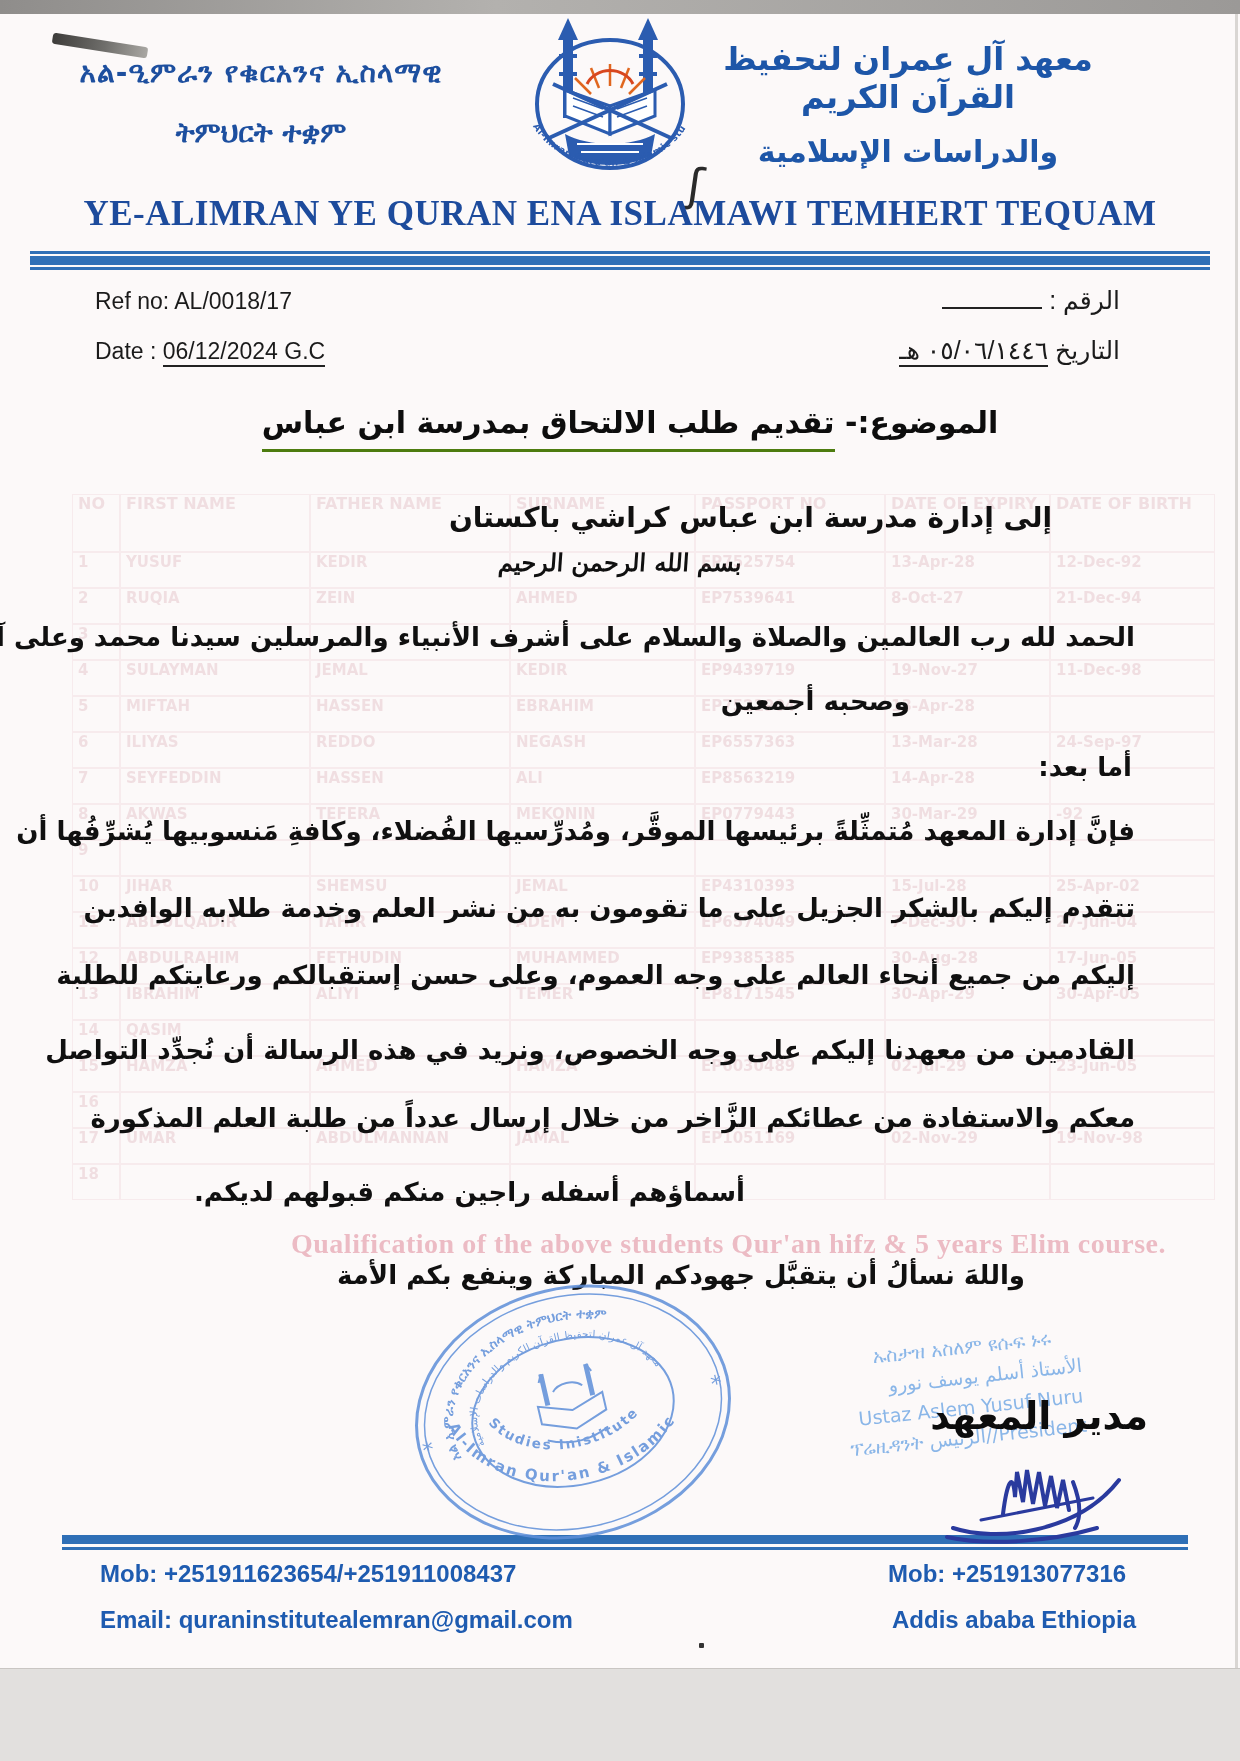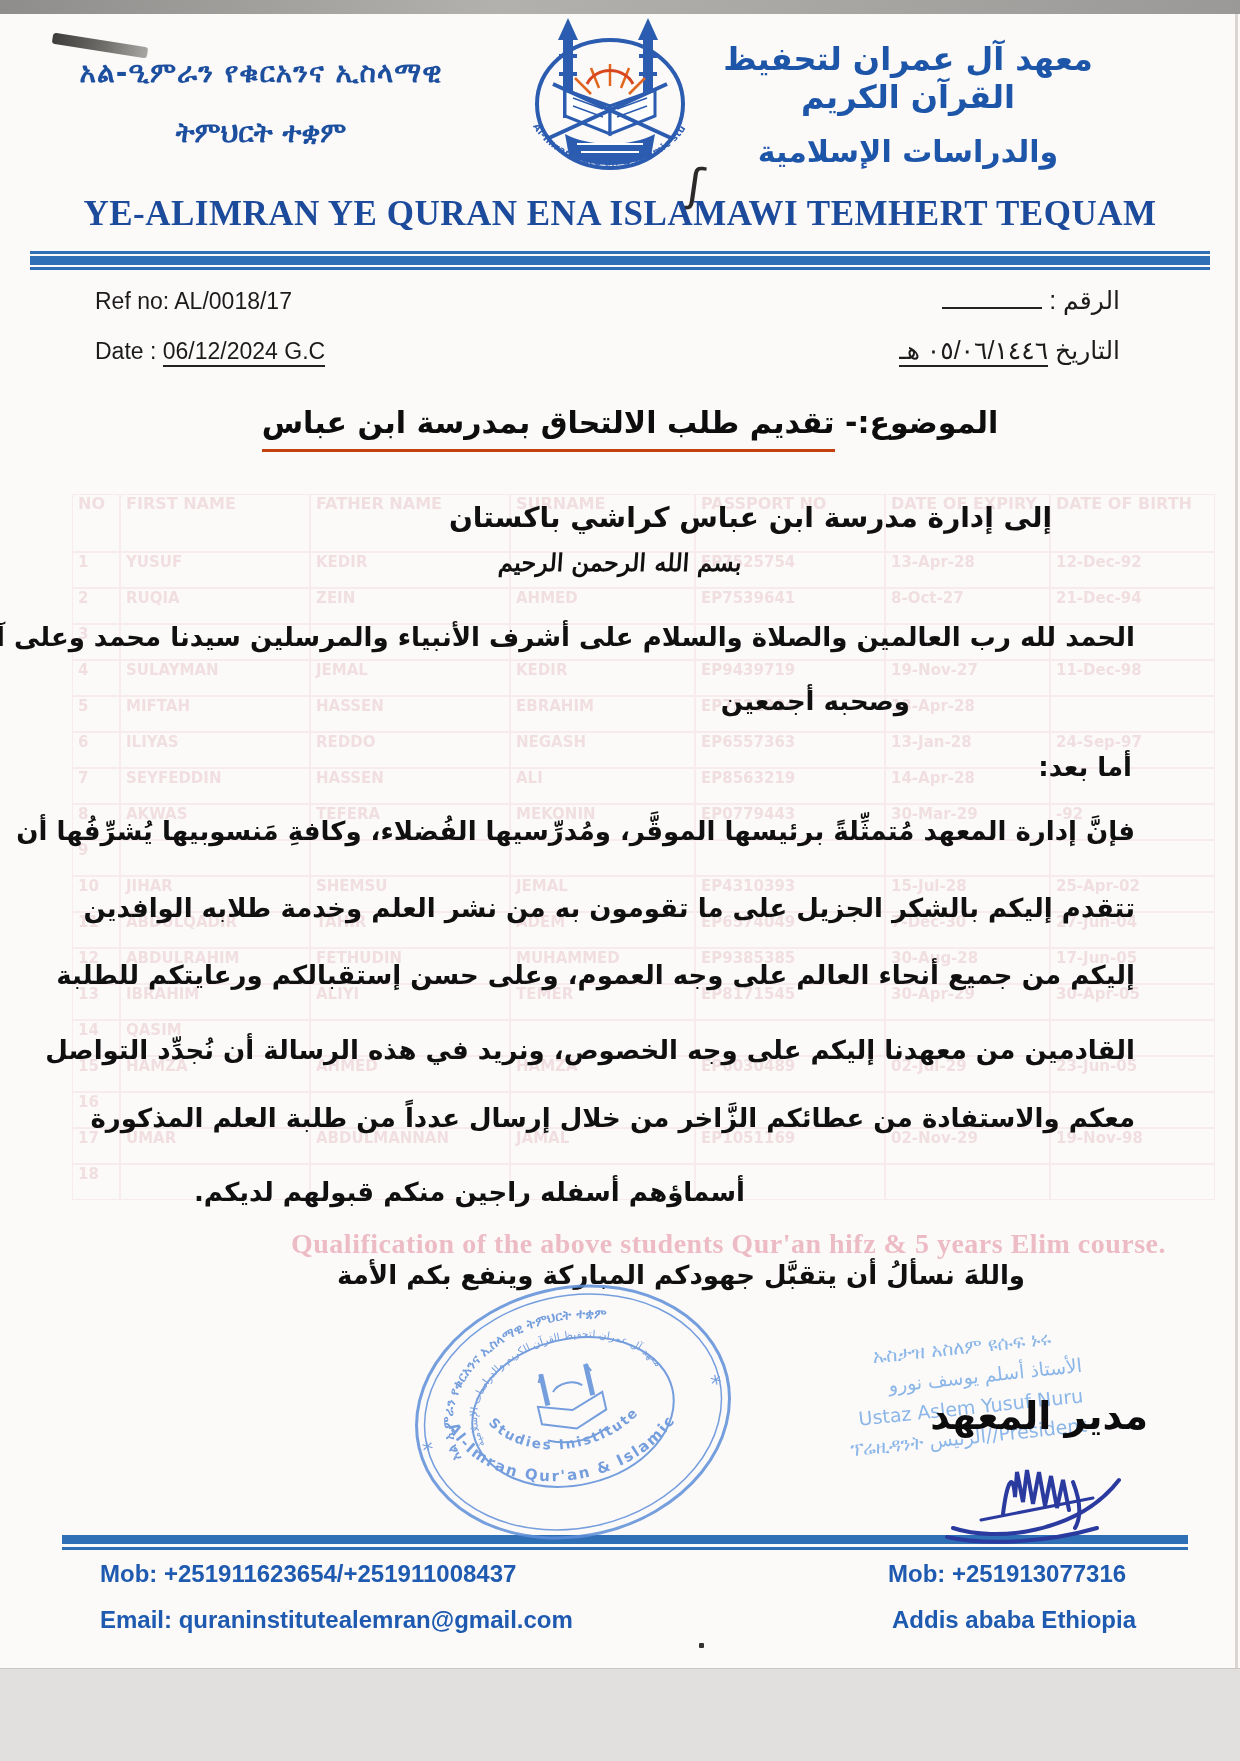--- a/index.html
+++ b/index.html
@@ -29,21 +29,21 @@
   
   .meta{font-size:23px;color:#1b1b1b;font-family:"Liberation Sans",sans-serif;}
   .ref-en{left:95px;top:288px;}
   .date-en{left:95px;top:338px;}
   .uline{border-bottom:2px solid #222;padding-bottom:1px;}
   .ref-ar{right:120px;top:286px;direction:rtl;font-size:25px;}
   .date-ar{right:120px;top:336px;direction:rtl;font-size:25px;}
   .blankline{display:inline-block;width:100px;border-bottom:2px solid #222;height:20px;}
   
   .subject{left:180px;top:405px;width:900px;text-align:center;direction:rtl;font-weight:bold;font-size:30px;color:#0d0d0d;}
-  .subject .u{border-bottom:3px solid #c2410c;padding-bottom:9px;}
+  .subject .u{border-bottom:3px solid #4d7c0f;padding-bottom:9px;}
   .addressee{right:188px;top:478px;direction:rtl;font-weight:bold;font-size:28px;color:#0d0d0d;white-space:nowrap;}
   .basmala{left:420px;top:548px;width:400px;text-align:center;direction:rtl;font-family:"DejaVu Serif",serif;
            font-weight:bold;font-size:24px;color:#101010;transform:skewX(-4deg);}
   .bl{position:absolute;direction:rtl;font-weight:bold;font-size:26px;color:#101010;white-space:nowrap;z-index:2;}
   
   .ghost-table{left:72px;top:494px;width:1143px;opacity:0.17;z-index:1;}
   .g-row{display:grid;grid-template-columns:48px 190px 200px 185px 190px 165px 165px;}
   .g-cell{border:1px solid rgba(205,110,125,.55);height:32px;line-height:16px;font-size:15px;color:#b85f70;
           padding:1px 5px;overflow:hidden;font-weight:bold;}
   .g-head .g-cell{height:54px;font-size:16px;}
@@ -124,21 +124,21 @@
         <div class="g-cell">EP7521904</div>
         <div class="g-cell">13-Apr-28</div>
         <div class="g-cell"></div>
       </div>
       <div class="g-row">
         <div class="g-cell">6</div>
         <div class="g-cell">ILIYAS</div>
         <div class="g-cell">REDDO</div>
         <div class="g-cell">NEGASH</div>
         <div class="g-cell">EP6557363</div>
-        <div class="g-cell">13-Jan-28</div>
+        <div class="g-cell">13-Mar-28</div>
         <div class="g-cell">24-Sep-97</div>
       </div>
       <div class="g-row">
         <div class="g-cell">7</div>
         <div class="g-cell">SEYFEDDIN</div>
         <div class="g-cell">HASSEN</div>
         <div class="g-cell">ALI</div>
         <div class="g-cell">EP8563219</div>
         <div class="g-cell">14-Apr-28</div>
         <div class="g-cell"></div>

